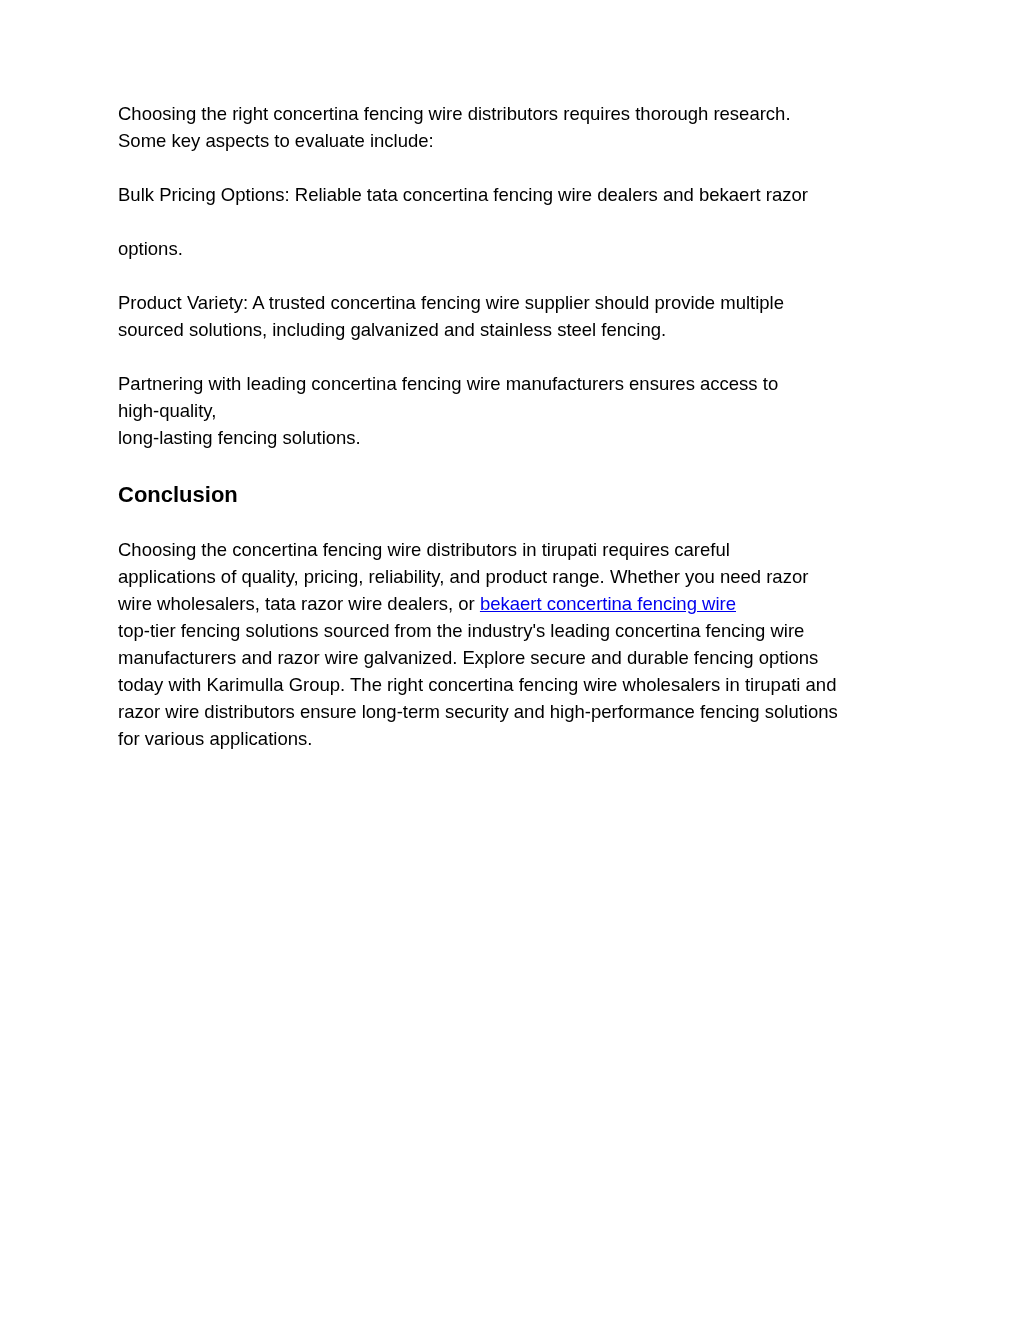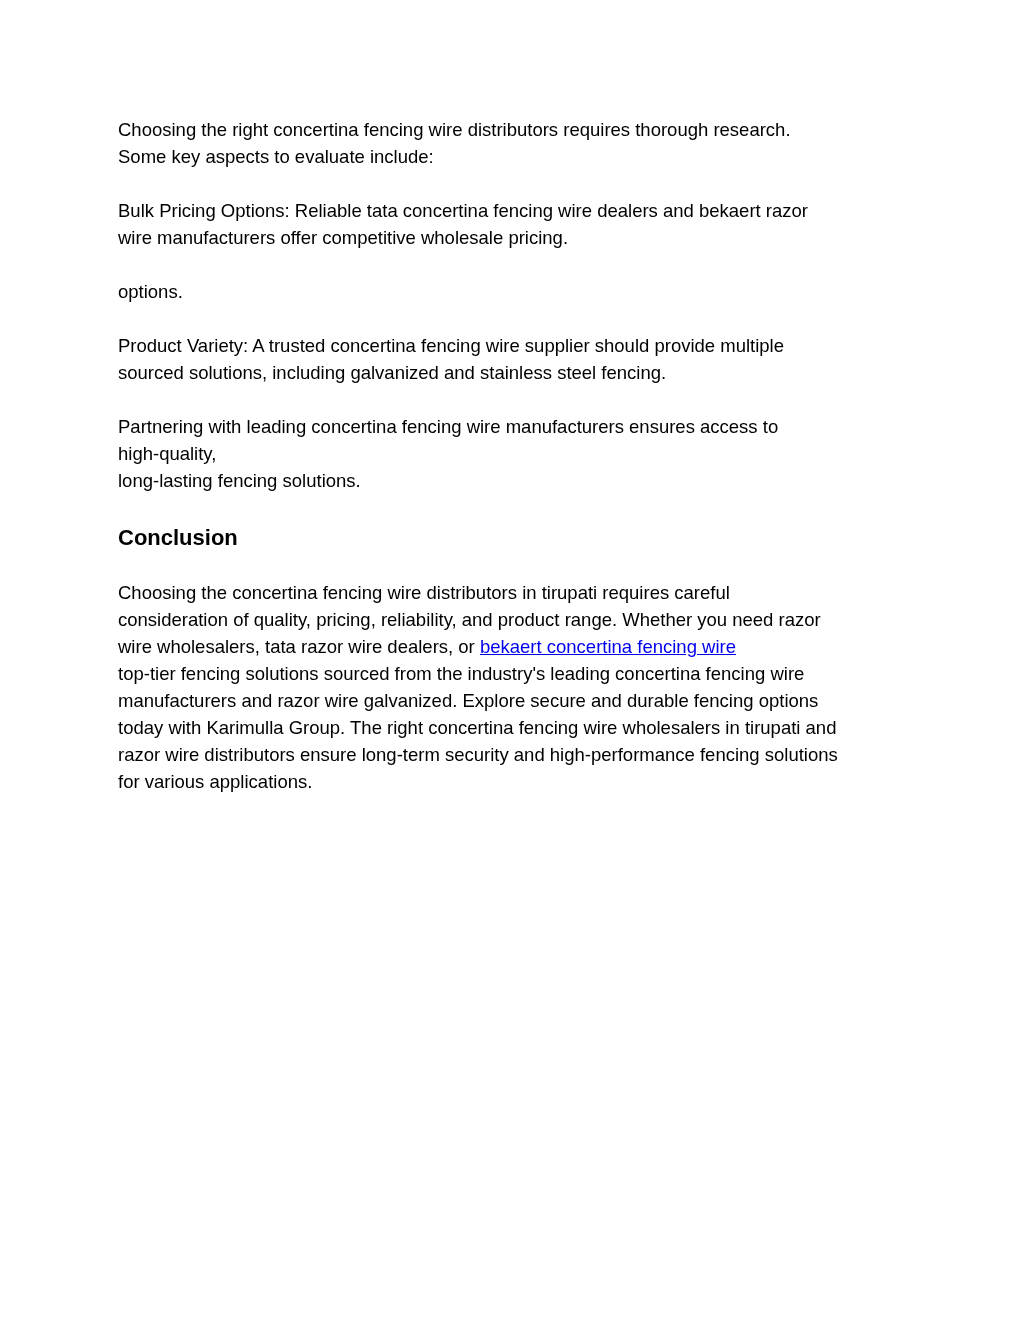--- a/index.html
+++ b/index.html
@@ -11,21 +11,21 @@
     position: relative;
     width: 1024px;
     height: 1325px;
     background: #ffffff;
     overflow: hidden;
     font-family: "Liberation Sans", sans-serif;
     color: #000000;
   }
   .doc {
     position: absolute;
-    top: 116px;
+    top: 100px;
     left: 118px;
     right: 100px;
   }
   .para {
     margin: 0 0 27px 0;
     font-size: 18.5px;
     line-height: 27px;
     font-weight: 400;
   }
   .line {
@@ -50,21 +50,20 @@
 <div class="page">
   <div class="doc">
 
     <div class="para">
       <div class="line">Choosing the right concertina fencing wire distributors requires thorough research.</div>
       <div class="line">Some key aspects to evaluate include:</div>
     </div>
 
     <div class="para">
       <div class="line">Bulk Pricing Options: Reliable tata concertina fencing wire dealers and bekaert razor</div>
-      <div class="line">wire manufacturers offer competitive wholesale pricing.</div>
     </div>
 
     <div class="para">
       <div class="line">options.</div>
     </div>
 
     <div class="para">
       <div class="line">Product Variety: A trusted concertina fencing wire supplier should provide multiple</div>
       <div class="line">sourced solutions, including galvanized and stainless steel fencing.</div>
     </div>
@@ -72,21 +71,21 @@
     <div class="para">
       <div class="line">Partnering with leading concertina fencing wire manufacturers ensures access to</div>
       <div class="line">high-quality,</div>
       <div class="line">long-lasting fencing solutions.</div>
     </div>
 
     <h2 class="heading">Conclusion</h2>
 
     <div class="para">
       <div class="line">Choosing the concertina fencing wire distributors in tirupati requires careful</div>
-      <div class="line">consideration of quality, pricing, reliability, and product range. Whether you need razor</div>
+      <div class="line">applications of quality, pricing, reliability, and product range. Whether you need razor</div>
       <div class="line"><span>wire wholesalers, tata razor wire dealers, or </span><a class="doc-link">bekaert concertina fencing wire</a></div>
       <div class="line">top-tier fencing solutions sourced from the industry's leading concertina fencing wire</div>
       <div class="line">manufacturers and razor wire galvanized. Explore secure and durable fencing options</div>
       <div class="line">today with Karimulla Group. The right concertina fencing wire wholesalers in tirupati and</div>
       <div class="line">razor wire distributors ensure long-term security and high-performance fencing solutions</div>
       <div class="line">for various applications.</div>
     </div>
 
   </div>
 </div>

